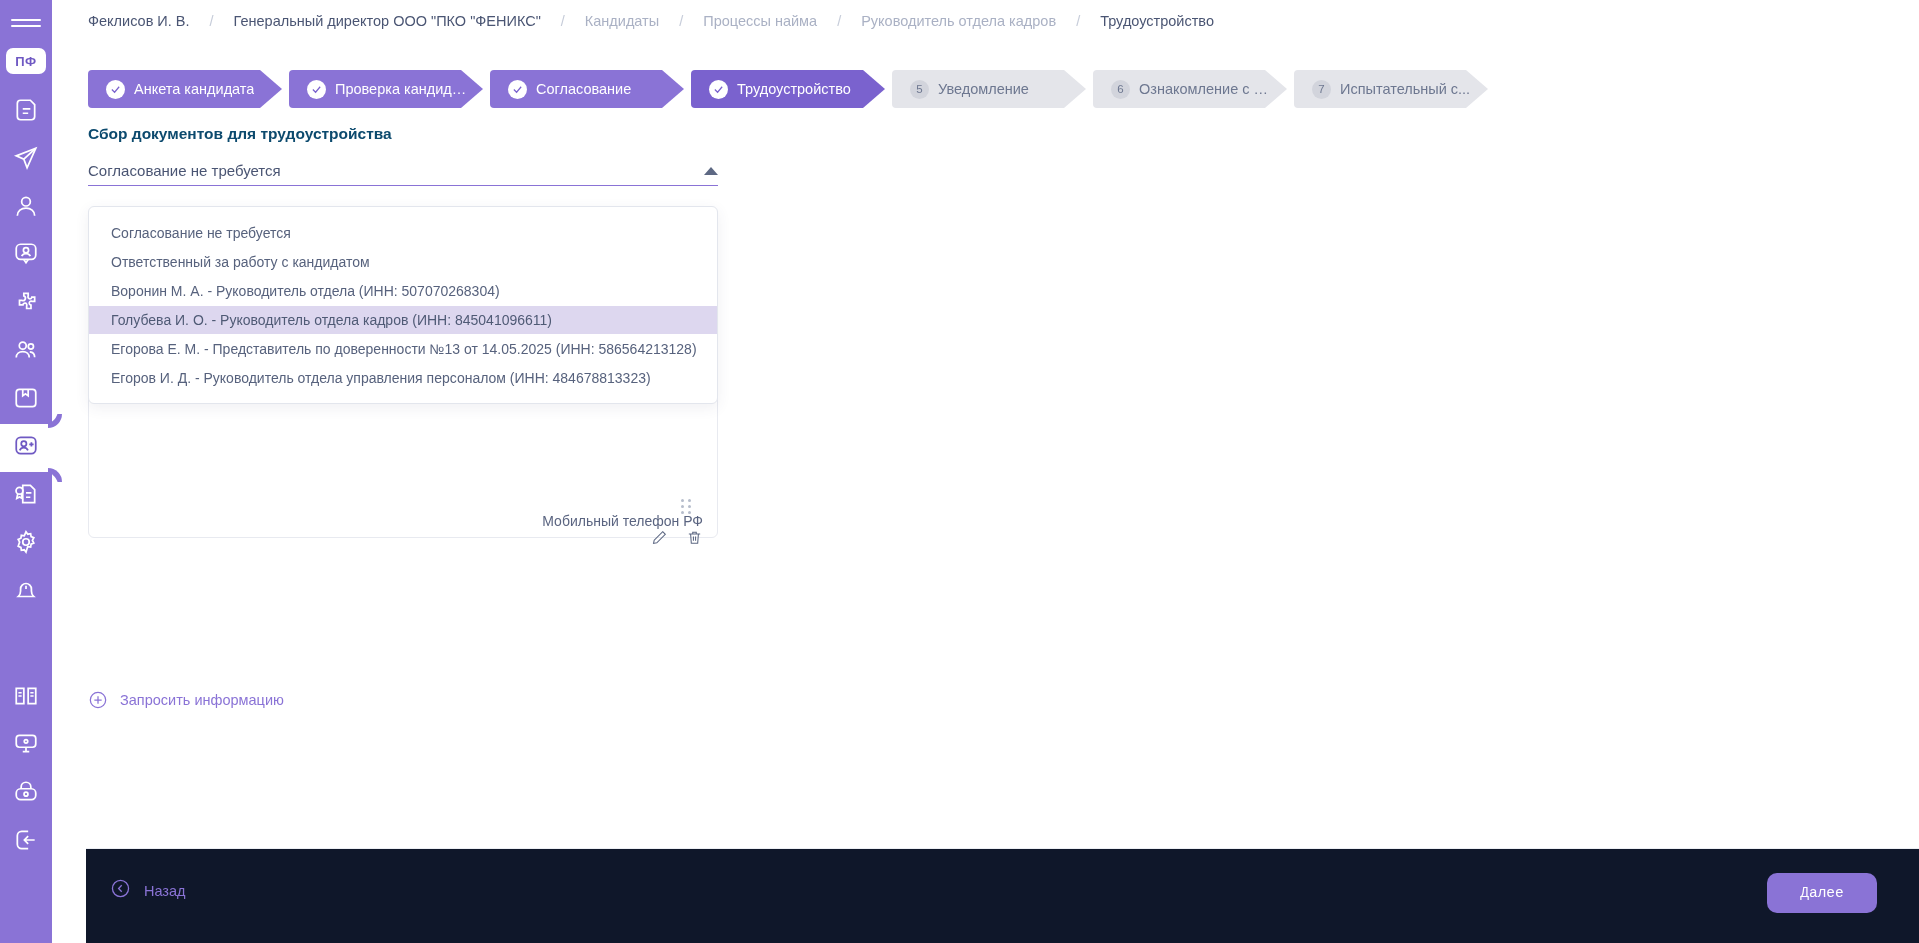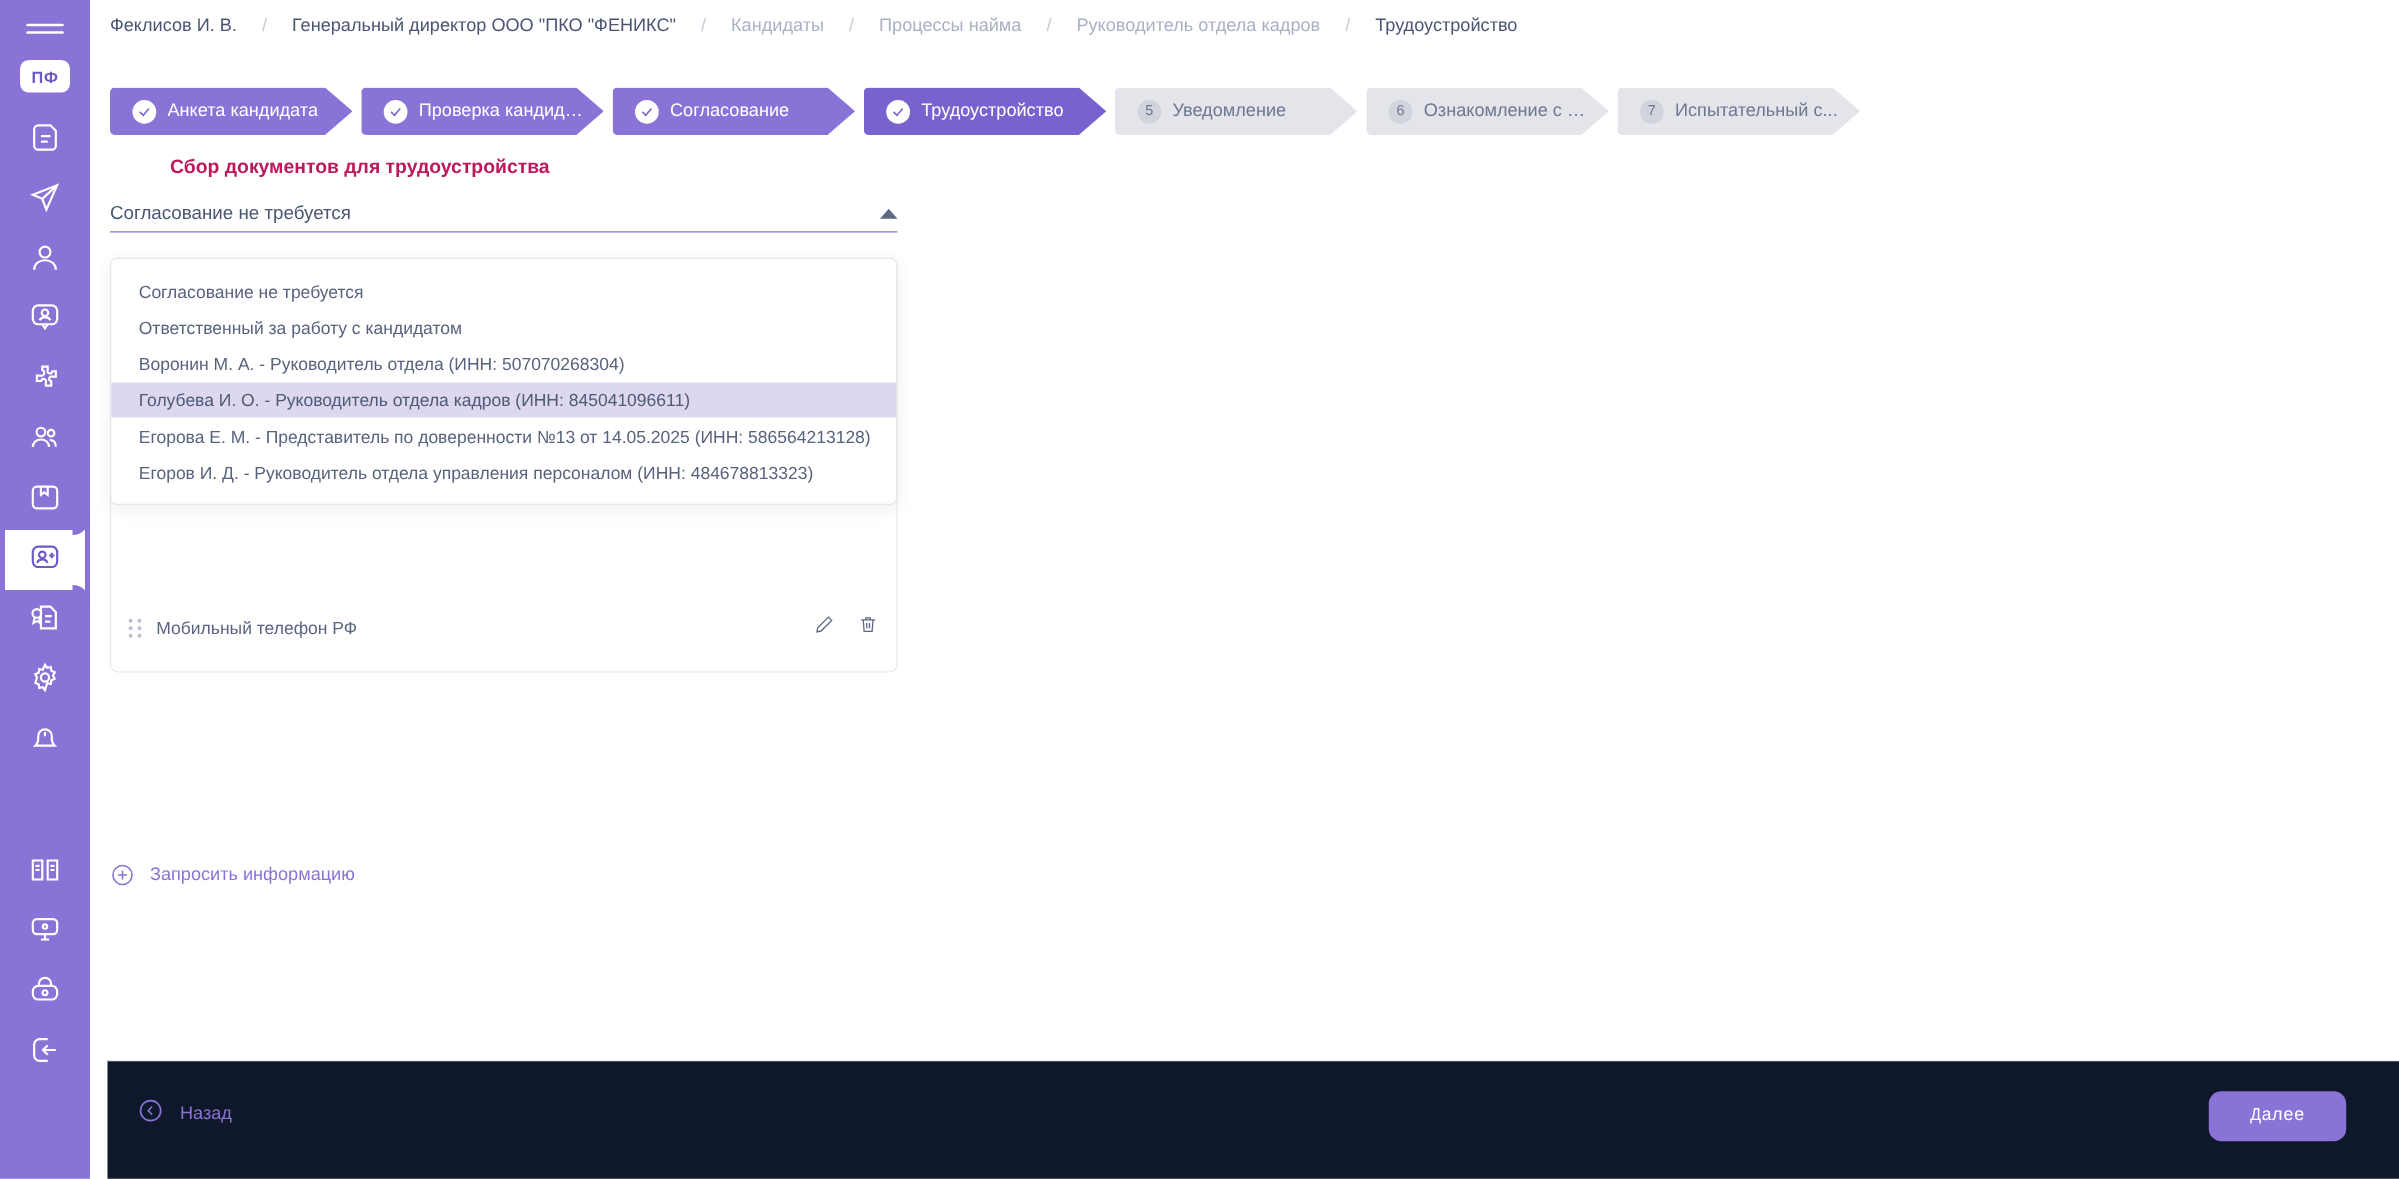--- a/index.html
+++ b/index.html
@@ -6,21 +6,21 @@
   html, body {
     width: 1919px; height: 943px;
     font-family: "Liberation Sans", "DejaVu Sans", sans-serif;
     background: #ffffff;
     overflow: hidden;
   }
 
   
   #sidebar {
     position: absolute; left: 0; top: 0;
-    width: 72px; height: 943px;
+    width: 52px; height: 943px;
     background: #8a73d6;
     display: flex; flex-direction: column; align-items: center;
   }
   .burger { margin-top: 16px; width: 30px; height: 14px; position: relative; cursor: pointer; }
   .burger span { position: absolute; left: 0; width: 30px; height: 2px; background: #fff; border-radius: 2px; }
   .burger span:nth-child(1) { top: 3px; }
   .burger span:nth-child(2) { top: 9px; }
   .logo {
     margin-top: 18px;
     width: 40px; height: 26px; border-radius: 7px;
@@ -94,21 +94,21 @@
     background: #d2d4dc; color: #6d7790;
     display: flex; align-items: center; justify-content: center;
     font-size: 11.5px; flex: 0 0 auto;
   }
   .step .lbl { color: #ffffff; overflow: hidden; text-overflow: ellipsis; white-space: nowrap; max-width: 136px; }
   .step.todo .lbl { color: #6d7790; }
 
   
   #section-title {
     position: absolute; left: 24px; top: 125px;
-    font-size: 15.5px; font-weight: bold; color: #be185d; margin-left: 48px;
+    font-size: 15.5px; font-weight: bold; color: #0c4a6e;
   }
   #select-wrap { position: absolute; left: 24px; top: 162px; width: 630px; }
   .field-label { font-size: 12.2px; color: #8b93a8; margin-bottom: 4px; }
   .field-row {
     display: flex; align-items: flex-end; justify-content: space-between;
     border-bottom: 1.5px solid #8a73d6; padding-bottom: 6px;
     cursor: pointer;
   }
   .field-value { font-size: 15px; color: #4a5573; }
   .caret { width: 0; height: 0; border-left: 7px solid transparent; border-right: 7px solid transparent;
@@ -137,23 +137,24 @@
 
   
   #doc-list {
     position: absolute; left: 24px; top: 208px; width: 630px;
     min-height: 330px;
     border: 1px solid #e8eaf0; border-radius: 6px;
     background: #fff;
     z-index: 10;
   }
   .doc-row {
-    position: absolute; left: 0; right: 0; bottom: 16px;
-    height: 38px; display: flex; align-items: center;
+    position: absolute; left: 0; right: 0; bottom: 0;
+    height: 38px; display: flex; align-items: flex-end;
     padding: 0 14px 0 14px;
+    flex-direction: column;
   }
   .grip { width: 10px; height: 14px; display: grid; grid-template-columns: 3px 3px; gap: 3px 4px; margin-right: 12px; }
   .grip i { width: 3px; height: 3px; background: #b6bdcc; border-radius: 50%; display: block; }
   .doc-name { font-size: 14px; color: #5a6480; flex: 1; }
   .doc-actions { display: flex; gap: 18px; align-items: center; }
   .doc-actions svg { width: 17px; height: 17px; stroke: #5d6883; fill: none; stroke-width: 1.5; cursor: pointer; }
 
   
   #request-link {
     position: absolute; left: 24px; top: 690px;

